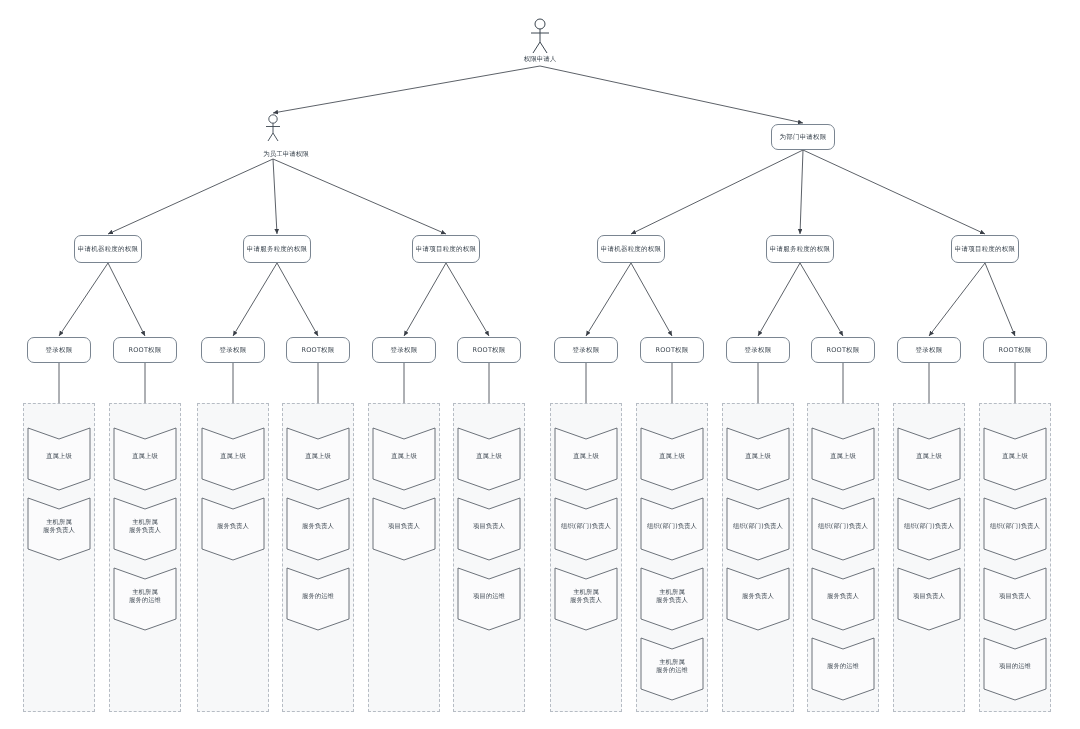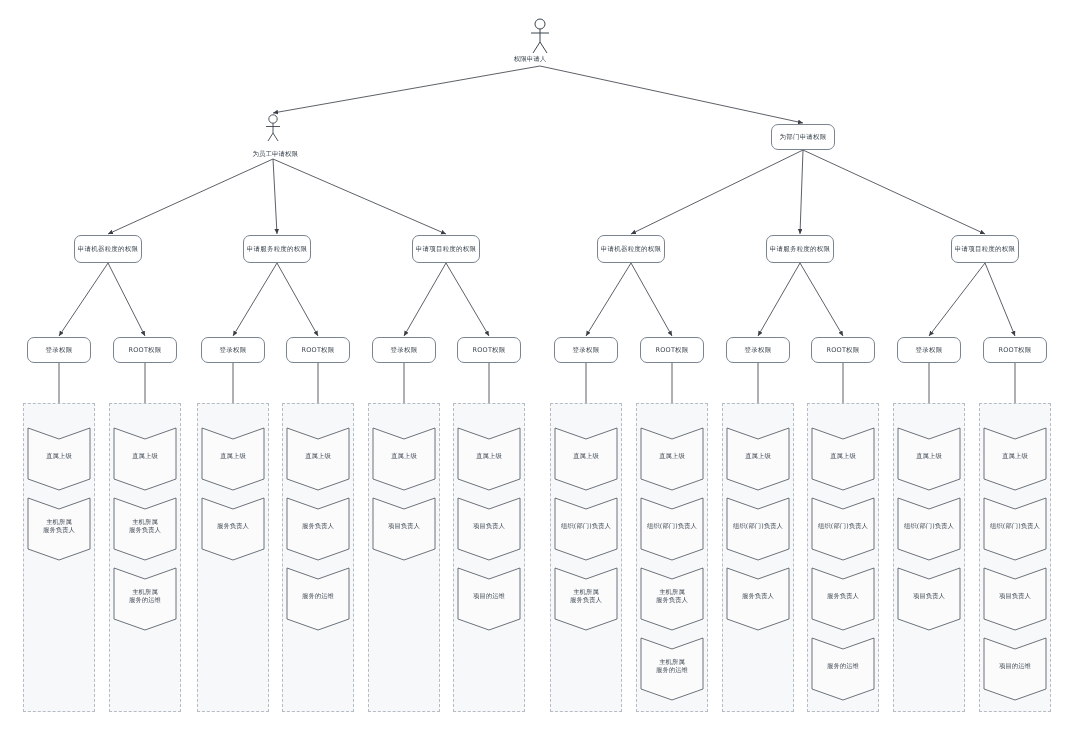--- a/index.html
+++ b/index.html
@@ -136,29 +136,29 @@
         <path d="M1015,363 L1015,439" marker-end="url(#ah)"></path>
       </g>
   </svg>
 <div class="actor" style="left: 528px; top: 18px;"><svg width="24" height="36" viewBox="0 0 24 36">
   <circle cx="12" cy="6" r="5" fill="#fff" stroke="#3c4650" stroke-width="1"></circle>
   <line x1="12" y1="11" x2="12" y2="24" stroke="#3c4650" stroke-width="1"></line>
   <line x1="3" y1="15" x2="21" y2="15" stroke="#3c4650" stroke-width="1"></line>
   <line x1="12" y1="24" x2="5" y2="35" stroke="#3c4650" stroke-width="1"></line>
   <line x1="12" y1="24" x2="19" y2="35" stroke="#3c4650" stroke-width="1"></line>
 </svg></div>
-    <div class="actor-label" style="left: 490px; top: 55px; width: 80px;">权限申请人</div>
+    <div class="actor-label" style="left: 500px; top: 55px; width: 80px;">权限申请人</div>
     <div class="actor" style="left: 264px; top: 114px;"><svg width="18" height="28" viewBox="0 0 18 28">
       <circle cx="9" cy="5" r="4.2" fill="#fff" stroke="#3c4650" stroke-width="0.9"></circle>
       <line x1="9" y1="9.2" x2="9" y2="19" stroke="#3c4650" stroke-width="0.9"></line>
       <line x1="2" y1="12.5" x2="16" y2="12.5" stroke="#3c4650" stroke-width="0.9"></line>
       <line x1="9" y1="19" x2="4" y2="27" stroke="#3c4650" stroke-width="0.9"></line>
       <line x1="9" y1="19" x2="14" y2="27" stroke="#3c4650" stroke-width="0.9"></line>
     </svg></div>
-    <div class="actor-label" style="left: 218px; top: 150px; width: 80px; text-align: right;">为员工申请权限</div>
+    <div class="actor-label" style="left: 246px; top: 150px; width: 80px;">为员工申请权限</div>
     <div class="node" style="left: 771px; top: 124px; width: 64px; height: 26px;">为部门申请权限</div>
     <div class="node" style="left: 74px; top: 235px; width: 68px; height: 28px;">申请机器粒度的权限</div>
     <div class="node" style="left: 243px; top: 235px; width: 68px; height: 28px;">申请服务粒度的权限</div>
     <div class="node" style="left: 412px; top: 235px; width: 68px; height: 28px;">申请项目粒度的权限</div>
     <div class="node" style="left: 597px; top: 235px; width: 68px; height: 28px;">申请机器粒度的权限</div>
     <div class="node" style="left: 766px; top: 235px; width: 68px; height: 28px;">申请服务粒度的权限</div>
     <div class="node" style="left: 951px; top: 235px; width: 68px; height: 28px;">申请项目粒度的权限</div>
     <div class="node" style="left: 27px; top: 337px; width: 64px; height: 26px;">登录权限</div>
     <div class="lane" style="left: 23px; top: 403px; width: 72px; height: 309px;"></div>
     <div class="chev" style="left: 28px; top: 428px; width: 62px; height: 62px;">

